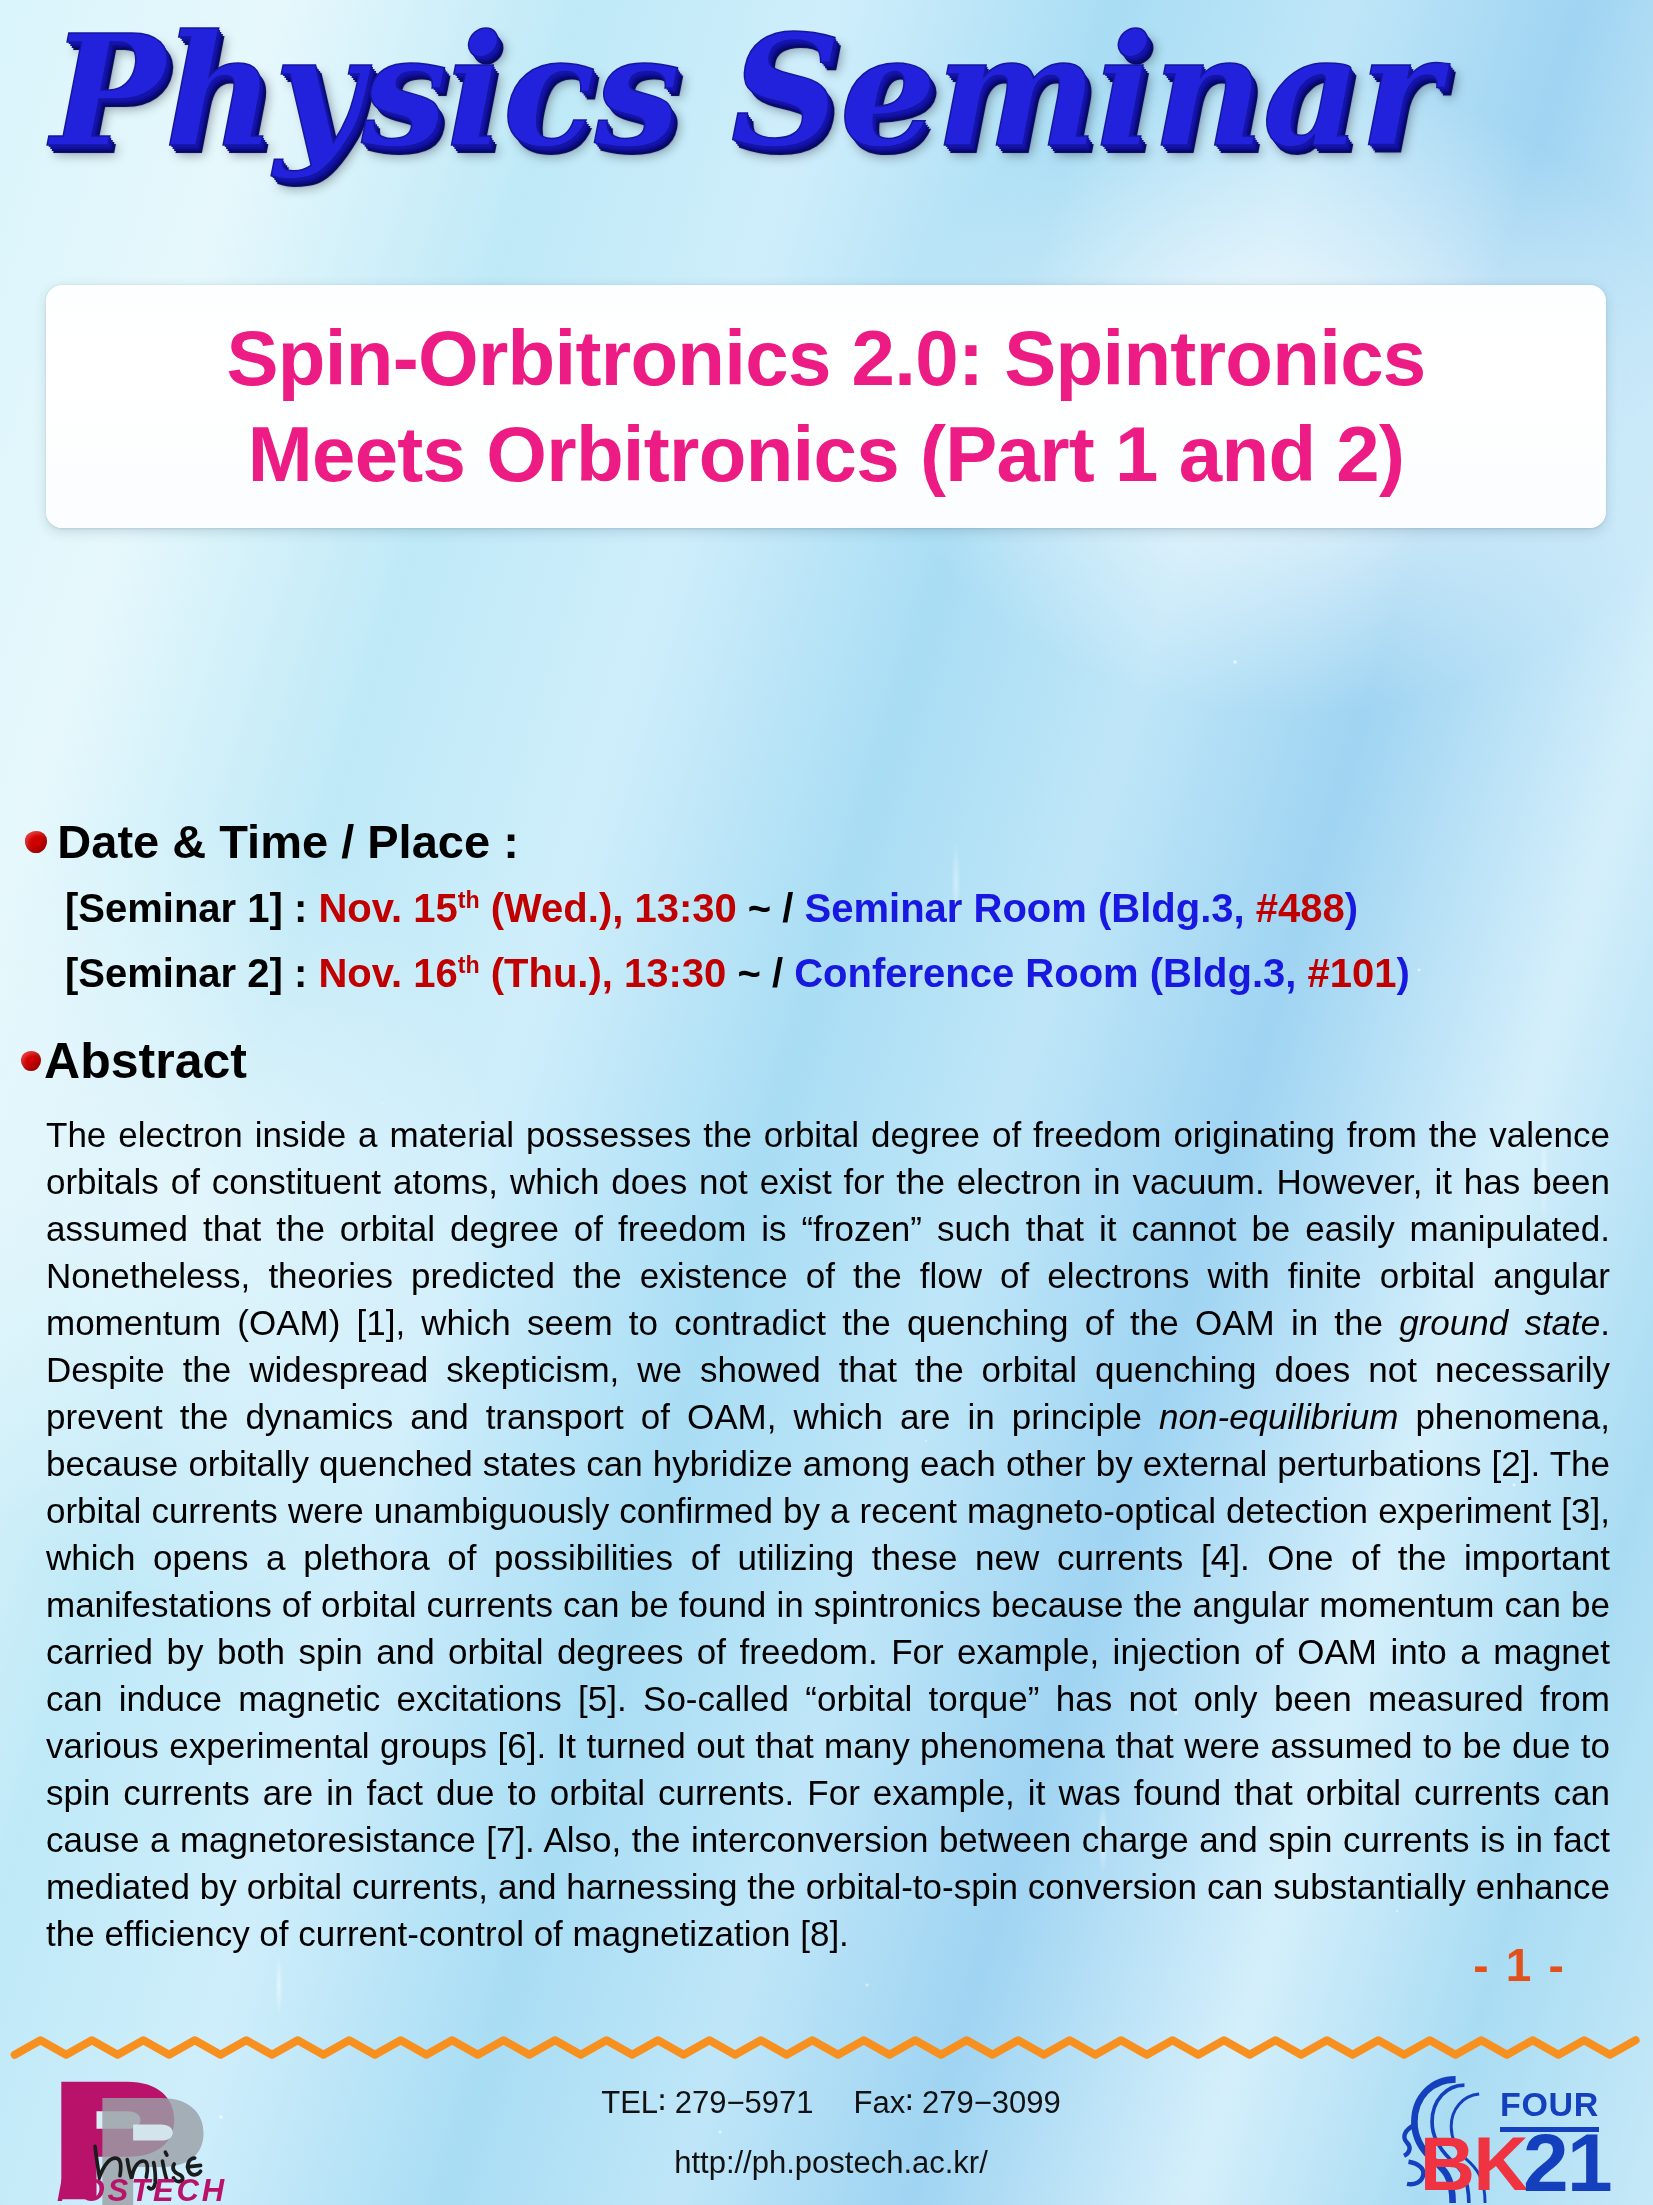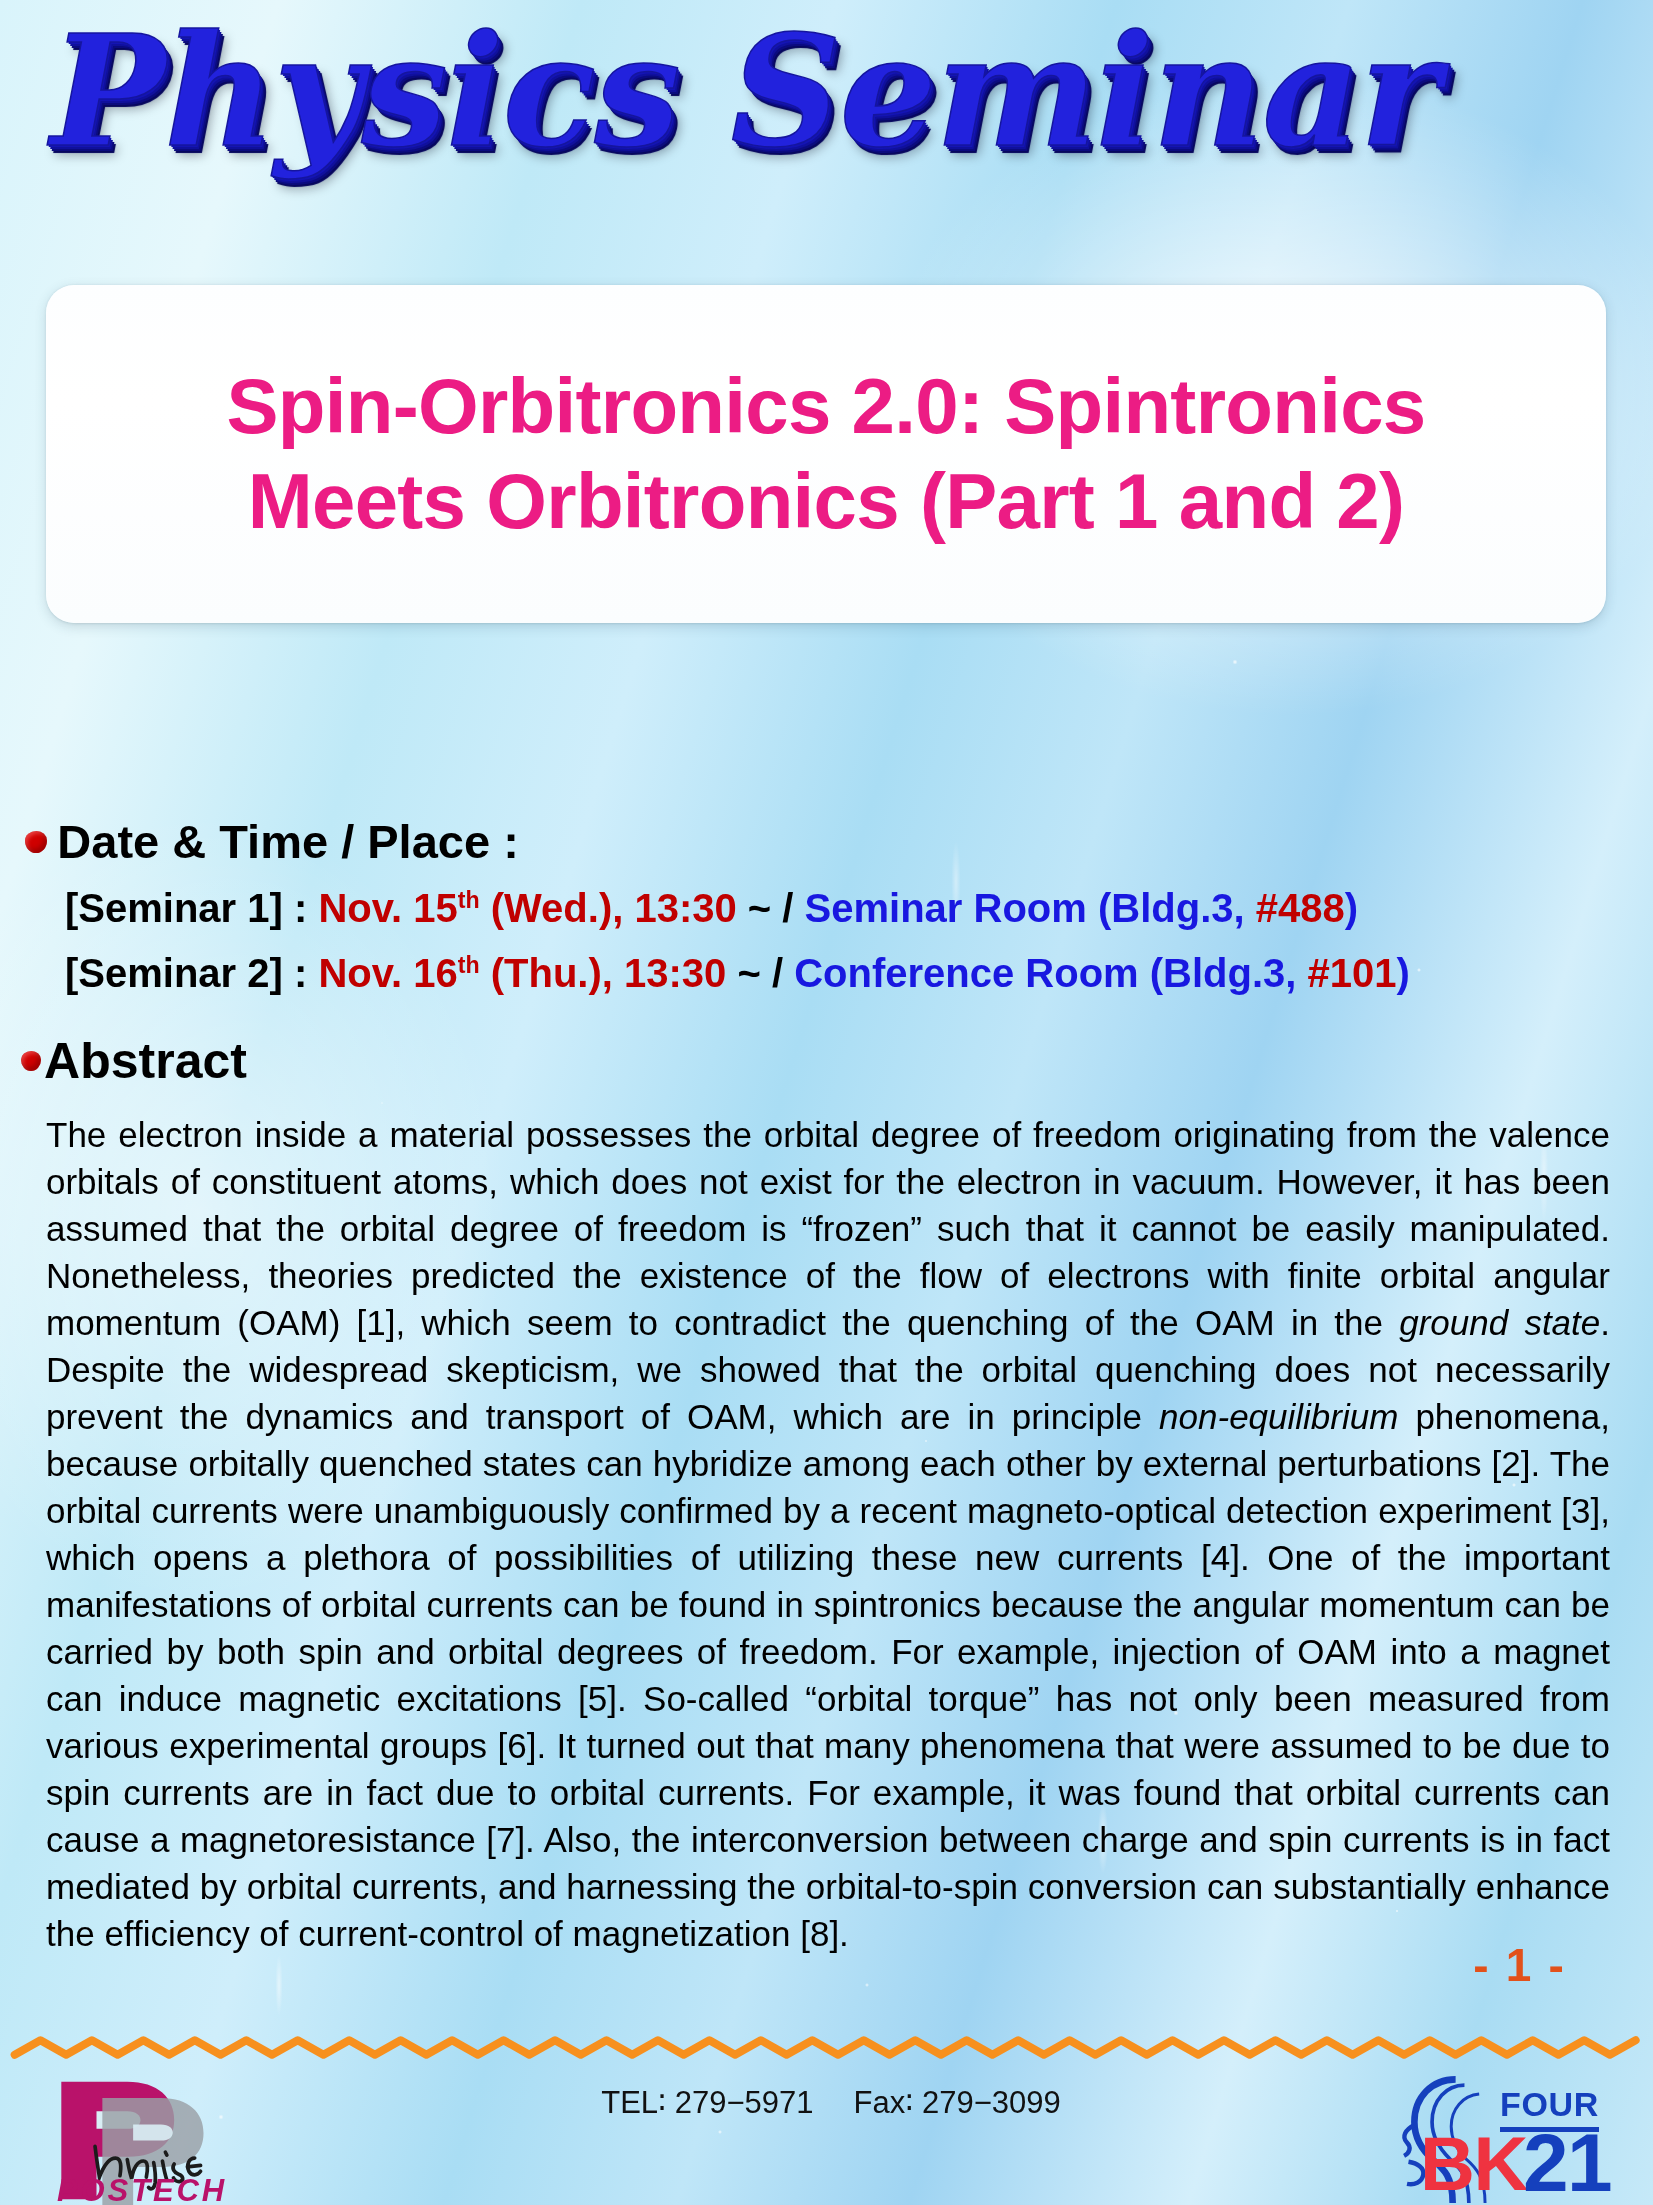--- a/index.html
+++ b/index.html
@@ -83,22 +83,22 @@
     -webkit-text-stroke: 1.5px #15159e;
     white-space: nowrap;
   }
 
   
   .title-box {
     position: absolute;
     left: 46px;
     top: 285px;
     width: 1560px;
-    height: 338px;
-    border-radius: 28px;
+    height: 243px;
+    border-radius: 16px;
     background: linear-gradient(180deg, #fdfeff 0%, #ffffff 35%, #fbfdfe 100%);
     box-shadow:
       0 3.7px 11.8px rgba(40,70,90,0.17),
       0 0.7px 2.2px rgba(40,70,90,0.12);
     display: flex;
     align-items: center;
     justify-content: center;
   }
   .seminar-title {
     font-size: 78px;
@@ -349,20 +349,21 @@
         <path d="M152 116 C154 128 156 136 158 142"></path>
         <path d="M156 104 L158 108"></path>
         <path d="M168 120 C164 126 168 132 174 134 C180 136 182 142 176 144 C172 145 168 142 167 139"></path>
         <path d="M196 112 C188 112 184 122 188 130 C192 137 200 136 204 130 M186 124 L204 122"></path>
       </g>
     </svg>
     <div class="postech-word">POSTECH</div>
 
     <div class="contact">
       <span class="row1"><span>TEL∶ 279−5971</span><span class="gap"></span><span>Fax∶ 279−3099</span></span>
+      <span class="row2">http://ph.postech.ac.kr/</span>
     </div>
 
     <svg class="bk21" viewBox="0 0 360 190">
       <g fill="none" stroke="#1540bd" stroke-width="9">
         <path d="M96 186 C96 150 84 140 70 128 C54 114 44 96 44 76 C44 42 68 18 100 18"></path>
         <path d="M118 186 C118 150 106 138 92 126 C78 112 68 96 68 76 C68 46 88 26 112 26" stroke-width="5"></path>
         <path d="M140 186 C140 152 128 138 114 126 C102 114 94 100 94 82 C94 58 110 40 132 38" stroke-width="4"></path>
       </g>
       <g fill="none" stroke="#1540bd" stroke-width="6">
         <path d="M44 80 C32 86 26 96 34 104 C40 110 38 118 30 122"></path>

